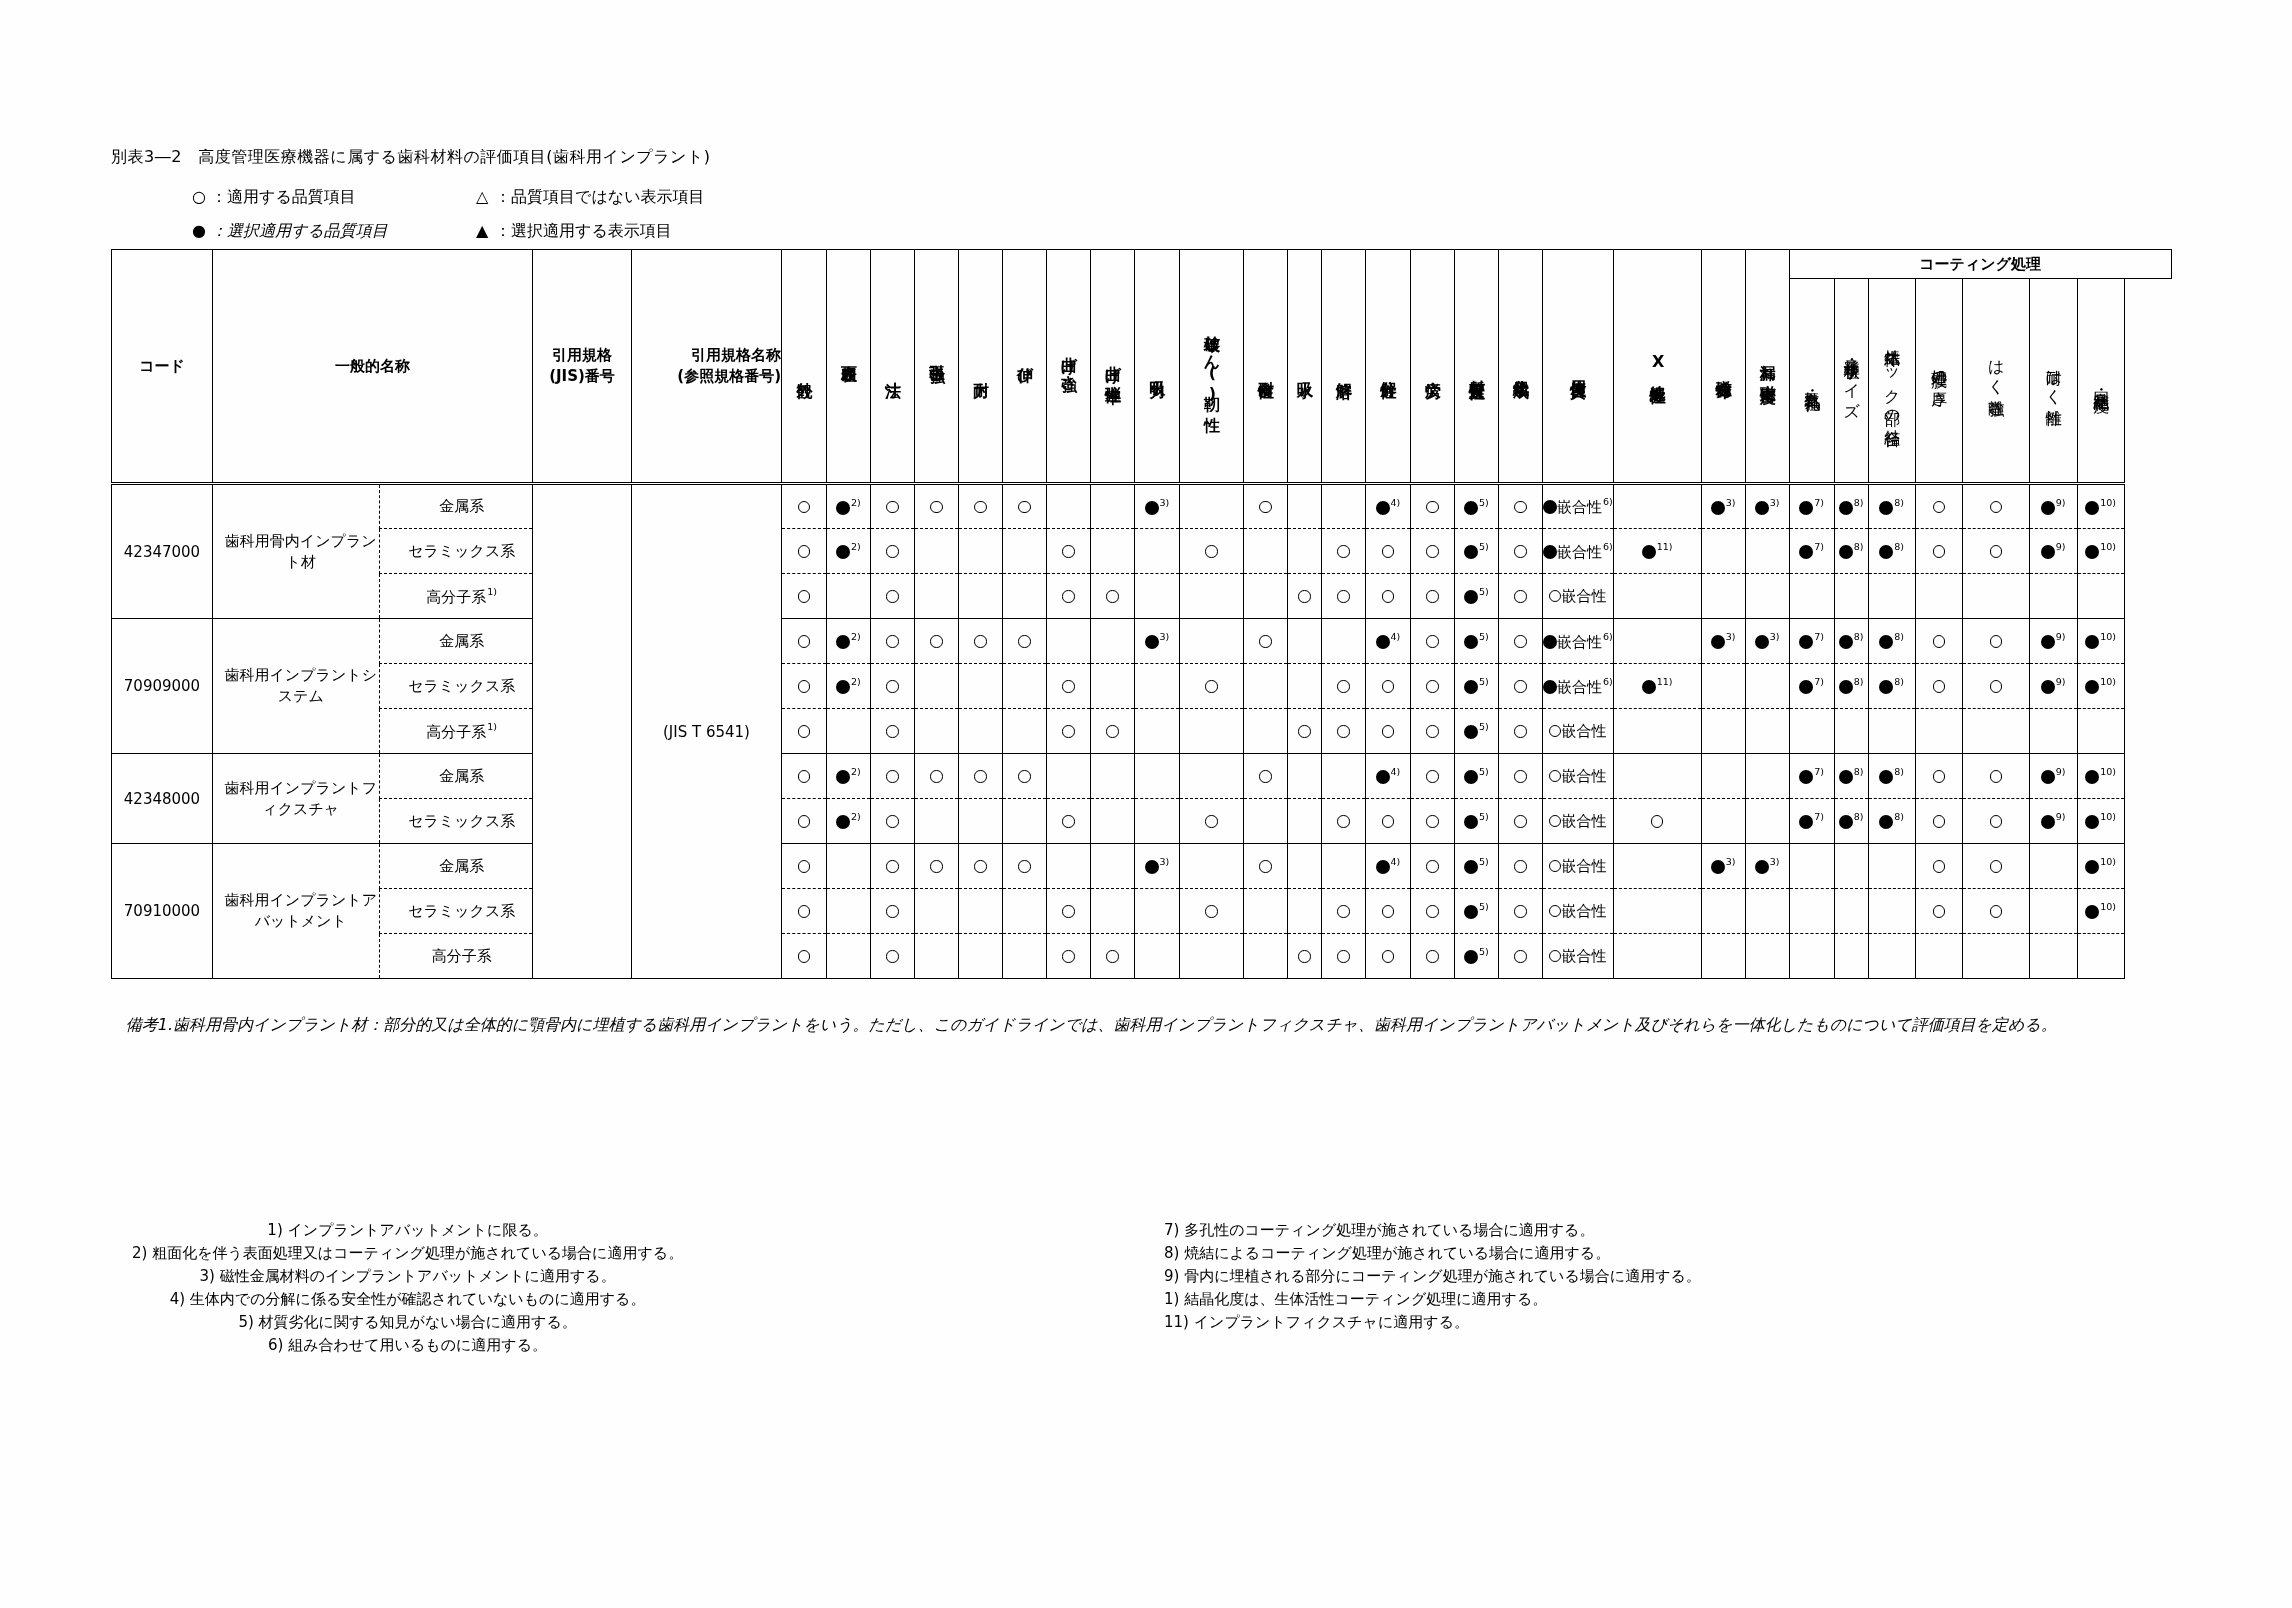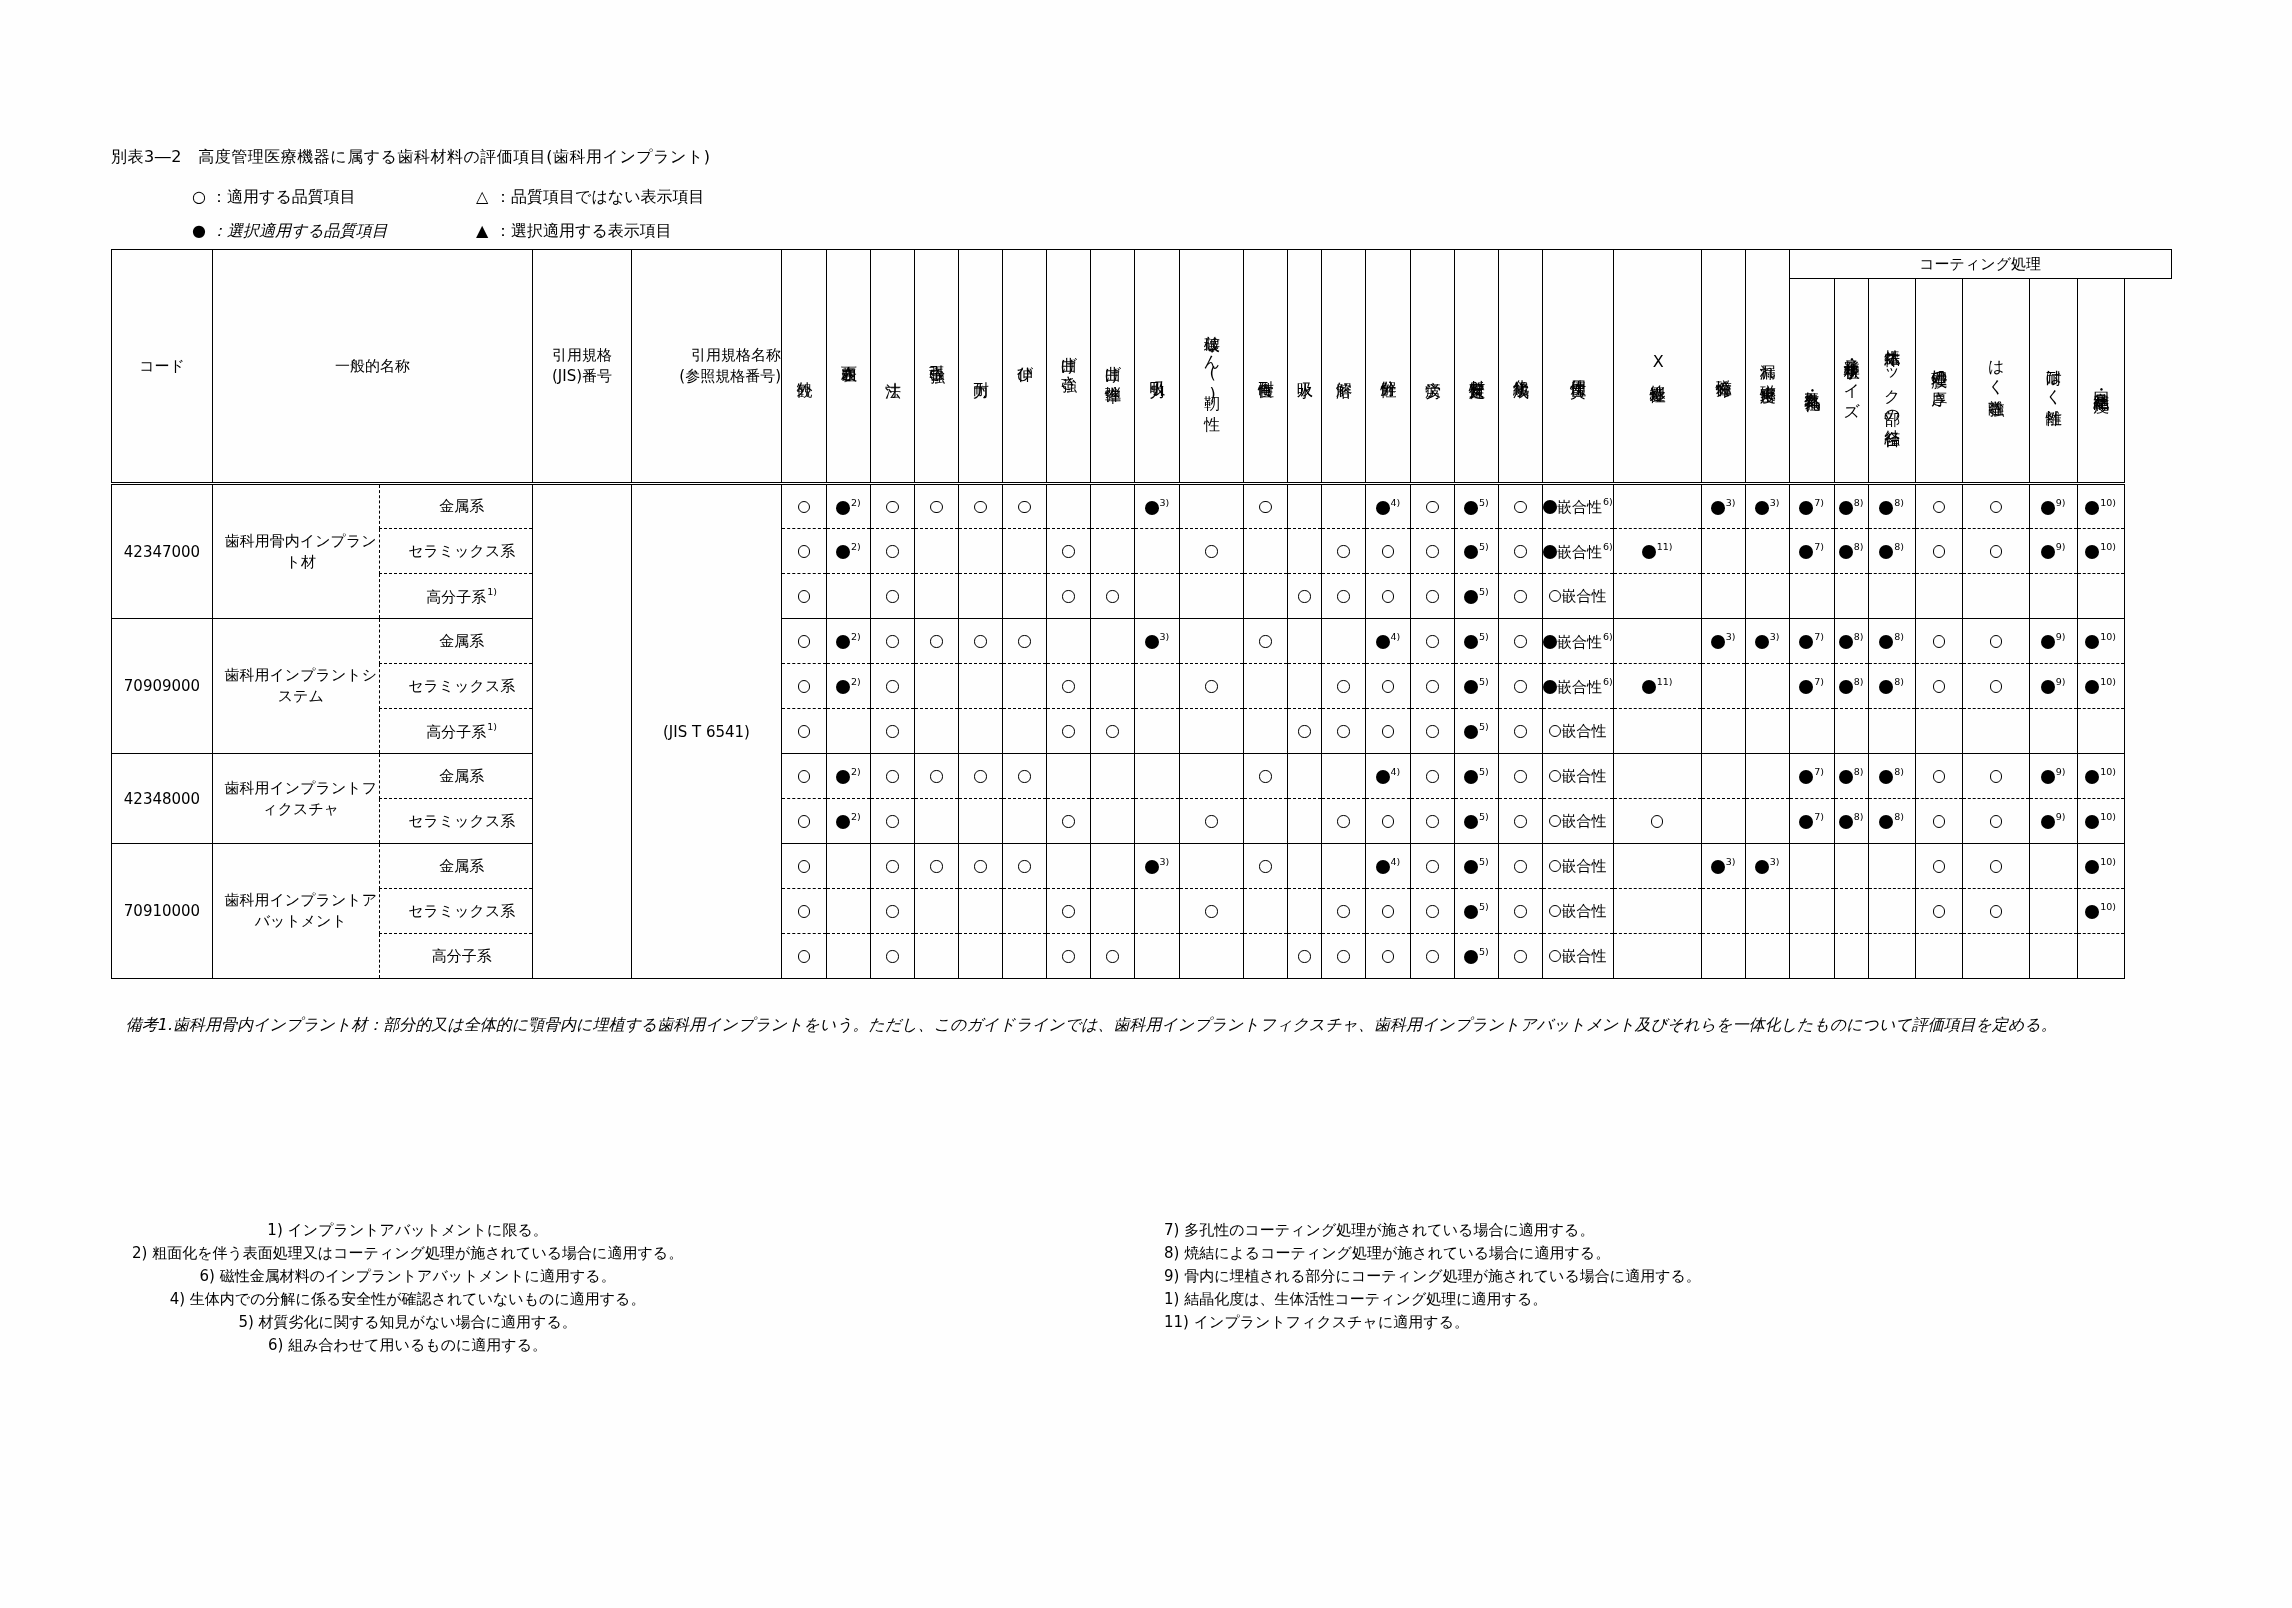--- a/index.html
+++ b/index.html
@@ -5,21 +5,21 @@
   html, body { margin:0; padding:0; background:#fefefe; }
   body { width:2292px; height:1609px; position:relative; overflow:hidden;
          font-family:"DejaVu Sans", "Liberation Sans", sans-serif; color:#000; }
   .title { position:absolute; left:111px; top:147px; font-size:16px; letter-spacing:0.5px; }
   .legend { position:absolute; font-size:16px; }
   .legend .sym { display:inline-block; width:19px; }
   table.main { position:absolute; left:111px; top:249px; border-collapse:collapse; table-layout:fixed; }
   table.main td, table.main th { padding:0; font-weight:normal; font-size:15px; text-align:center; vertical-align:middle; border:1.4px solid #000; }
   th.vert { vertical-align:top; padding-top:11.4px; }
   th.vert span { writing-mode:vertical-rl; text-orientation:upright; font-size:16px; letter-spacing:0.9px; display:inline-block; }
-  thead tr.r1 th { height:28px; }
+  thead tr.r1 th { height:28px;font-weight:bold; }
   thead tr.r2 th { height:203px; }
   tbody tr { height:45px; }
   tbody tr.first td { border-top:3.8px double #000; }
   td.sub { text-align:left; padding-left:11.4px !important; border-left:1.4px dashed #000 !important; }
   td.name { text-align:left; padding-left:9.5px !important; border-right:none !important; line-height:21px; }
   tr.dash td.c, tr.dash td.sub { border-bottom:1.4px dashed #000; }
   tr.dash + tr td.c, tr.dash + tr td.sub { border-top:1.4px dashed #000; }
   td.c { font-size:16px; white-space:nowrap; }
   .sym-o, .sym-f { display:inline-block; width:12.3px; height:12.3px; border-radius:50%; border:1.2px solid #000; box-sizing:border-box; vertical-align:middle; }
   .sym-f { background:#000; width:14px; height:14px; border:none; }
@@ -481,21 +481,21 @@
     </tbody>
 </table>
 
 <div class="notes">
   <div class="rem"><span class="lbl">備考1.</span><span>歯科用骨内インプラント材：部分的又は全体的に顎骨内に埋植する歯科用インプラントをいう。ただし、このガイドラインでは、歯科用インプラントフィクスチャ、歯科用インプラントアバットメント及びそれらを一体化したものについて評価項目を定める。</span></div>
 </div>
 
 <div class="fn" style="left:132px; top:1219px;text-align:center;">
   <div>1)  インプラントアバットメントに限る。</div>
   <div>2)  粗面化を伴う表面処理又はコーティング処理が施されている場合に適用する。</div>
-  <div>6)  磁性金属材料のインプラントアバットメントに適用する。</div>
+  <div>3)  磁性金属材料のインプラントアバットメントに適用する。</div>
   <div>4)  生体内での分解に係る安全性が確認されていないものに適用する。</div>
   <div>5)  材質劣化に関する知見がない場合に適用する。</div>
   <div>6)  組み合わせて用いるものに適用する。</div>
 </div>
 <div class="fn" style="left:1164px; top:1219px;">
   <div>7)  多孔性のコーティング処理が施されている場合に適用する。</div>
   <div>8)  焼結によるコーティング処理が施されている場合に適用する。</div>
   <div>9)  骨内に埋植される部分にコーティング処理が施されている場合に適用する。</div>
   <div>1)  結晶化度は、生体活性コーティング処理に適用する。</div>
   <div>11)  インプラントフィクスチャに適用する。</div>

